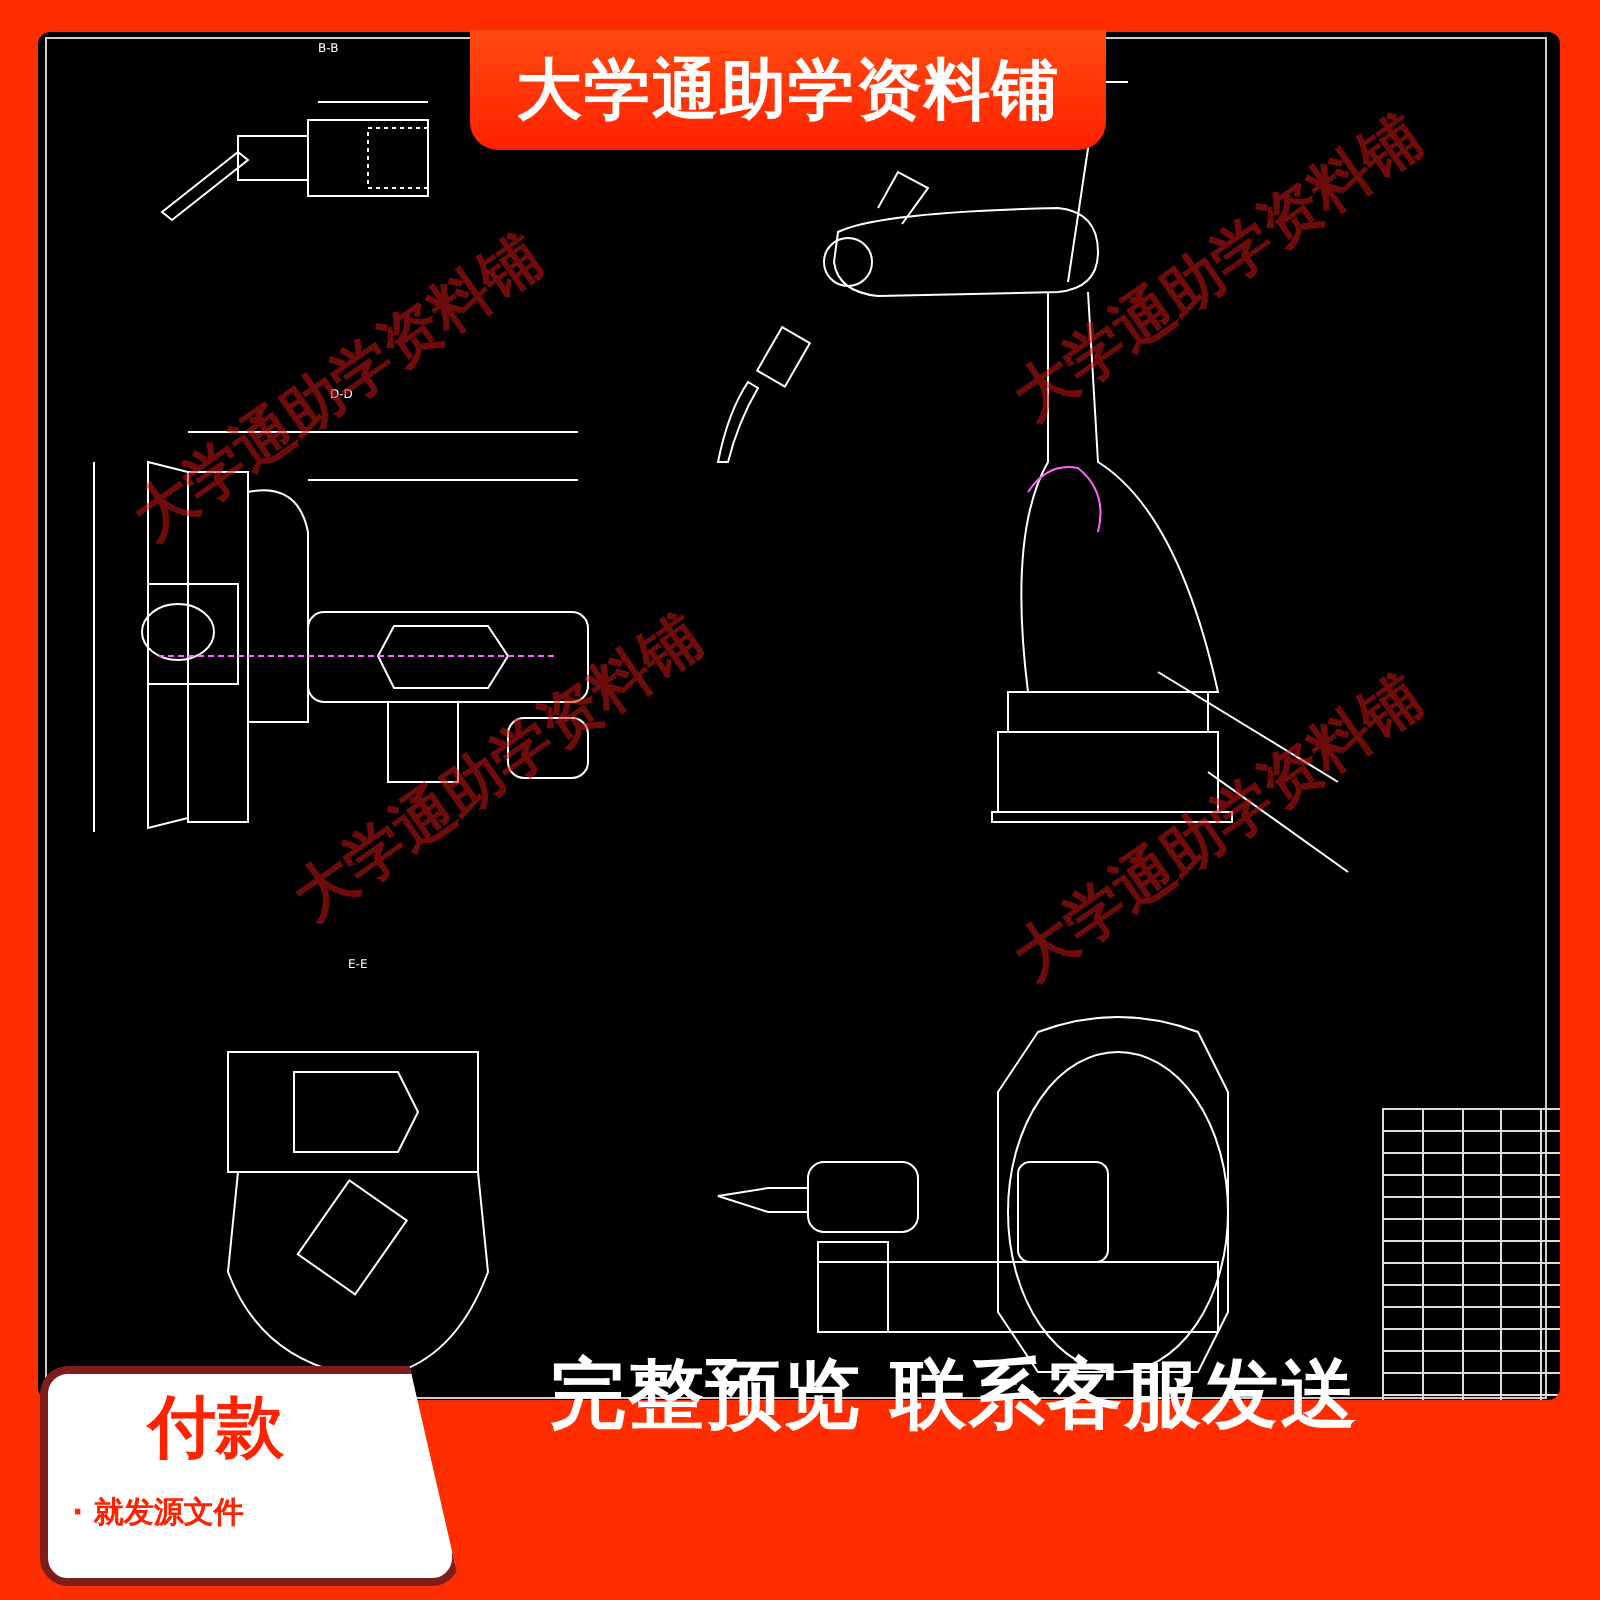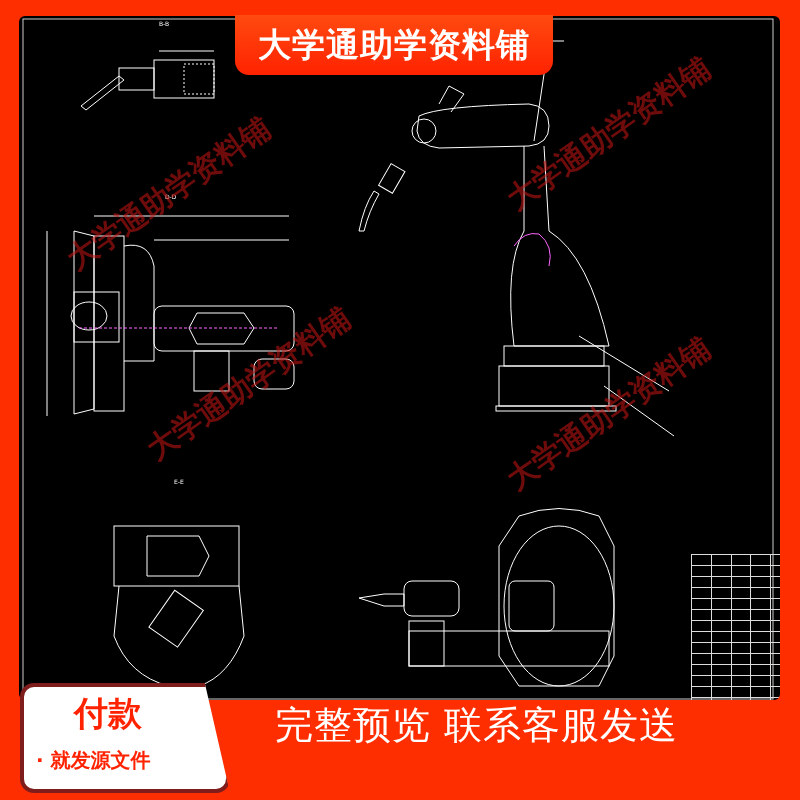--- a/index.html
+++ b/index.html
@@ -4,22 +4,22 @@
 <style>
   html,body{margin:0;padding:0;}
   body{width:800px;height:800px;background:#ff2e00;position:relative;overflow:hidden;font-family:"DejaVu Sans",sans-serif;}
   .canvas{position:absolute;left:19px;top:16px;width:761px;height:684px;background:#000;border-radius:6px;overflow:hidden;}
   .canvas svg{position:absolute;left:0;top:0;}
   .top-banner{position:absolute;left:235px;top:15px;width:318px;height:60px;background:linear-gradient(#ff4a10,#ff2200);border-radius:0 0 14px 14px;display:flex;align-items:center;justify-content:center;}
   .top-banner span{color:#fff;font-weight:bold;font-size:33px;letter-spacing:1px;font-family:"DejaVu Sans",sans-serif;}
   .watermark{position:absolute;color:rgba(200,20,20,0.55);font-weight:bold;font-size:30px;transform:rotate(-35deg);transform-origin:left top;white-space:nowrap;}
   .pay-box{position:absolute;left:20px;top:683px;width:202px;height:102px;background:#fff;border:4px solid #7f1d1d;border-radius:14px;clip-path:polygon(0 0,88% 0,100% 100%,0 100%);}
   .pay-title{position:absolute;left:50px;top:4px;font-size:34px;font-weight:bold;color:#ff2200;}
-  .pay-sub{position:absolute;left:12px;top:60px;font-size:20px;font-weight:bold;color:#ff2200;}
-  .cta{position:absolute;left:275px;top:700px;color:#fff;font-size:38px;font-weight:normal;white-space:nowrap;letter-spacing:1px;}
+  .pay-sub{position:absolute;left:12px;top:60px;font-size:15px;font-weight:bold;color:#ff2200;}
+  .cta{position:absolute;left:275px;top:672px;color:#fff;font-size:38px;font-weight:bold;white-space:nowrap;letter-spacing:1px;}
   .bom{position:absolute;left:672px;top:538px;width:100px;border-collapse:collapse;}
   .bom td{border:1px solid #ddd;height:10px;padding:0;font-size:5px;color:#ddd;}
 </style>
 </head>
 <body>
 
 <div class="canvas">
   <svg width="761" height="684" viewBox="0 0 761 684" fill="none" stroke="#fff" stroke-width="1">
 
     <rect x="4" y="3" width="750" height="680" stroke="#ccc"></rect>

